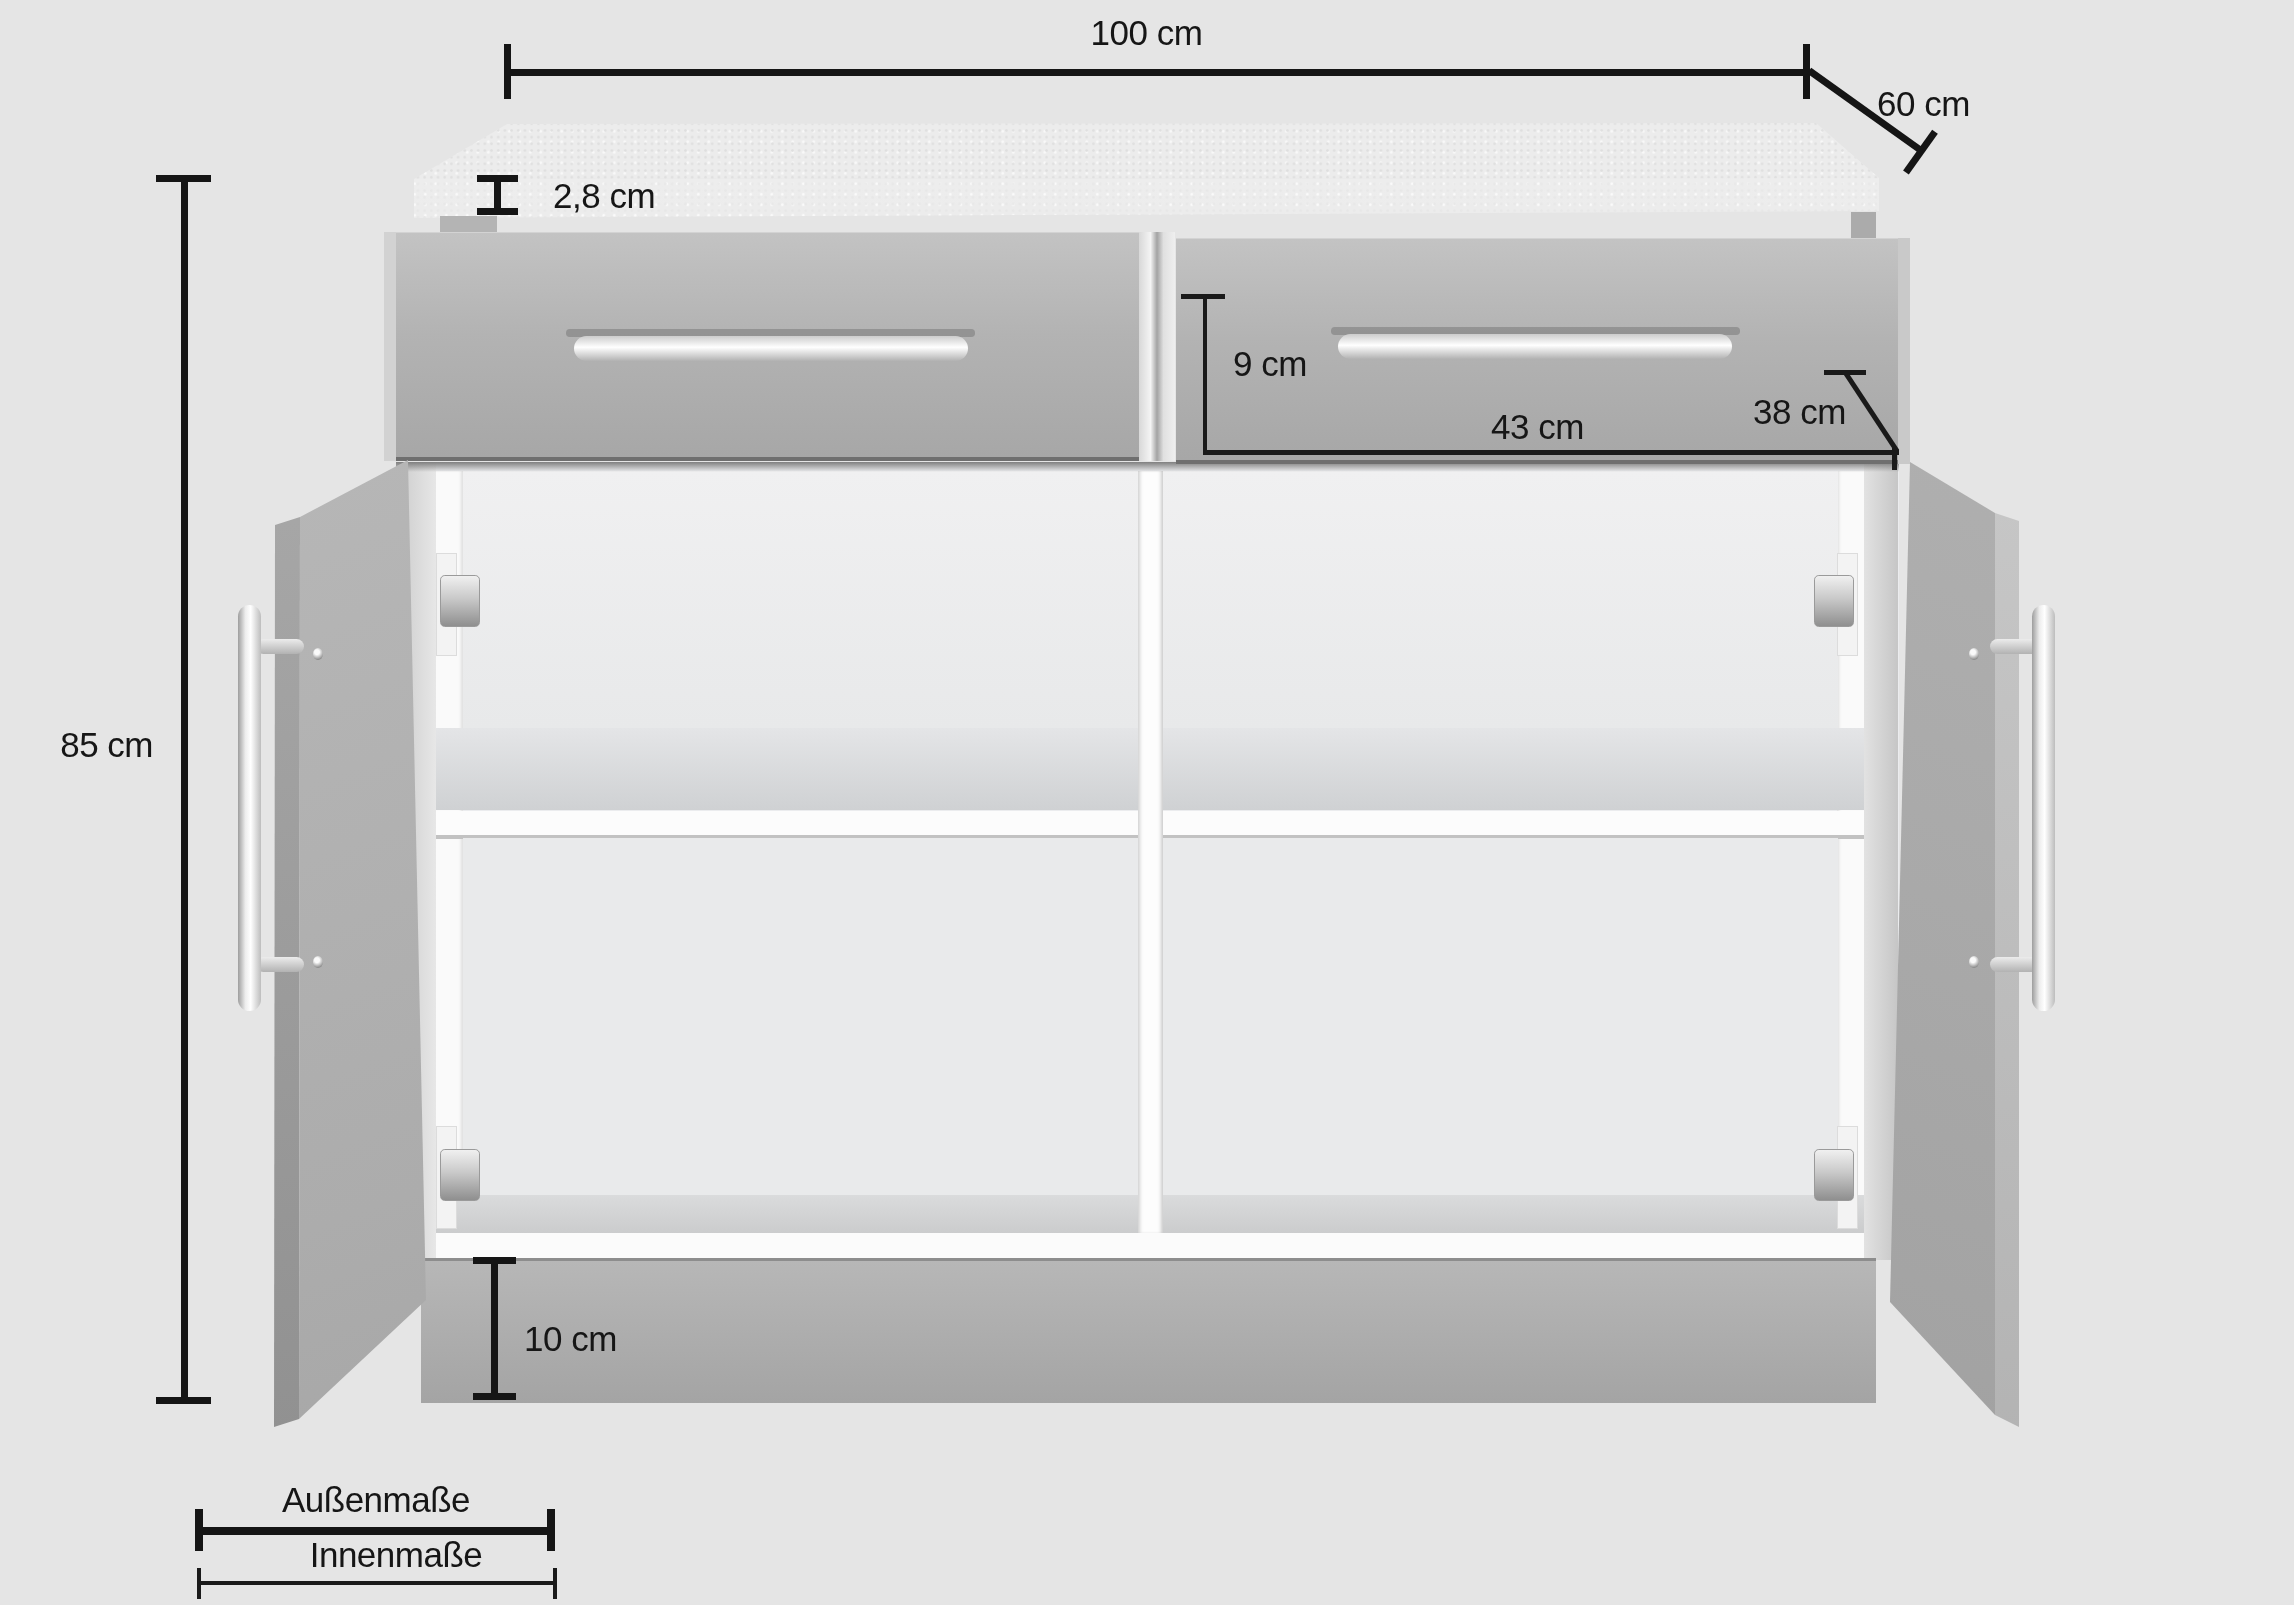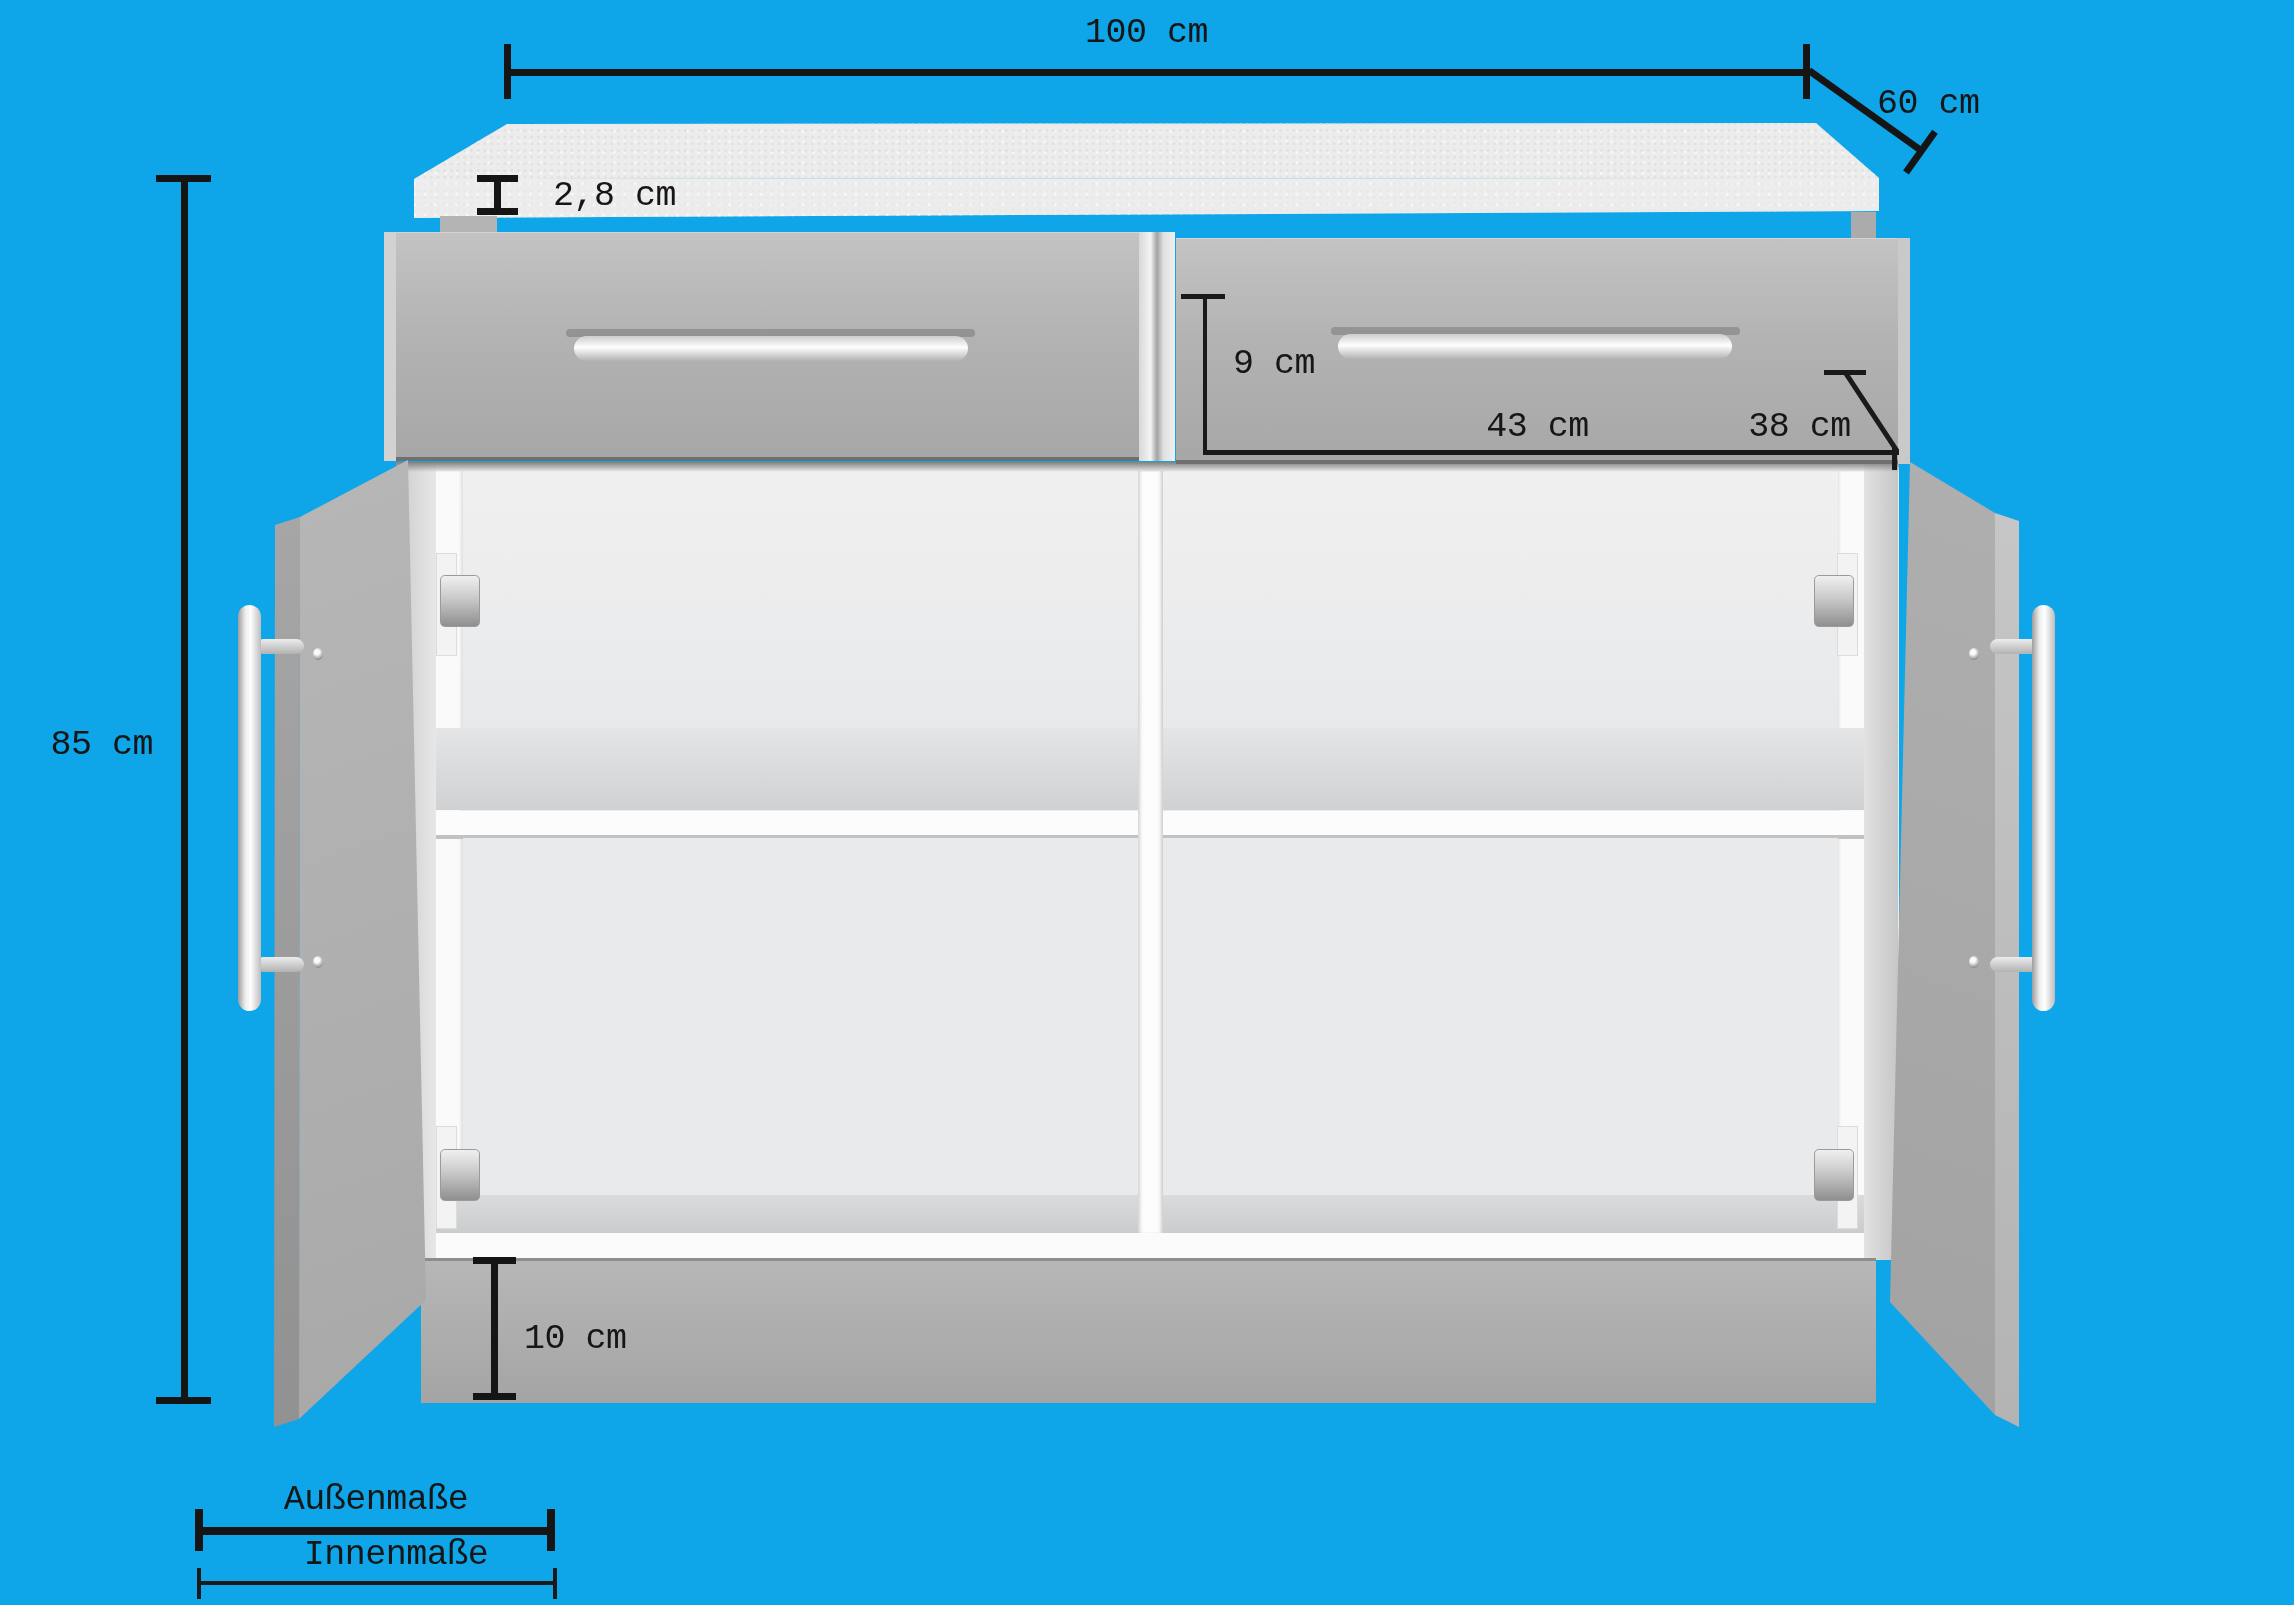--- a/index.html
+++ b/index.html
@@ -1,18 +1,18 @@
 <!DOCTYPE html>
 <html><head>
 <meta charset="utf-8">
 <style>
   html,body{margin:0;padding:0;background:#ffffff;}
   #stage{
-    position:relative;width:2294px;height:1606px;overflow:hidden;background:#0ea5e9;
-    font-family:Liberation Mono, monospace;color:#161616;
+    position:relative;width:2294px;height:1606px;overflow:hidden;background:#e5e5e5;
+    font-family:Liberation Sans, sans-serif;color:#161616;
   }
   #stage *{position:absolute;box-sizing:border-box;}
 
   
   .speckle{
     background-color:#ececec;
     background-image:
       radial-gradient(circle, #dfdfdf 0.9px, rgba(0,0,0,0) 1.6px),
       radial-gradient(circle, #f9f9f9 0.9px, rgba(0,0,0,0) 1.7px);
     background-size:6.7px 6.7px, 10.5px 10.5px;
@@ -163,21 +163,21 @@
   <div class="ln-thin" style="left:1203px;top:297px;width:3.8px;height:156px;"></div>
   <div class="ln-thin" style="left:1181px;top:294px;width:44px;height:4.8px;"></div>
   <div class="lbl" style="left:1233px;top:344px;">9 cm</div>
 
   <div class="ln-thin" style="left:1203px;top:450px;width:696px;height:4.8px;"></div>
   <div class="lbl lbl-c" style="left:1461px;top:407px;width:153px;">43 cm</div>
 
   <div class="ln-thin" style="left:1845px;top:372px;width:94px;height:4.8px;transform-origin:1.9px 1.9px;transform:rotate(56.6deg);"></div>
   <div class="ln-thin" style="left:1824px;top:370px;width:42px;height:4.8px;"></div>
   <div class="ln-thin" style="left:1892px;top:447px;width:4.8px;height:23px;"></div>
-  <div class="lbl lbl-c" style="left:1728px;top:407px;width:143px;">38 cm</div>
+  <div class="lbl lbl-c" style="left:1728px;top:392px;width:143px;">38 cm</div>
 
   <div class="ln" style="left:491px;top:1260px;width:6.7px;height:140px;"></div>
   <div class="ln" style="left:473px;top:1257px;width:43px;height:6.7px;"></div>
   <div class="ln" style="left:473px;top:1393px;width:43px;height:6.7px;"></div>
   <div class="lbl" style="left:524px;top:1319px;">10 cm</div>
 
   <div class="lbl lbl-c" style="left:201px;top:1480px;width:350px;">Außenmaße</div>
   <div class="ln" style="left:199px;top:1527px;width:352px;height:7.6px;"></div>
   <div class="ln" style="left:195px;top:1509px;width:7.6px;height:42px;"></div>
   <div class="ln" style="left:547px;top:1509px;width:7.6px;height:42px;"></div>

